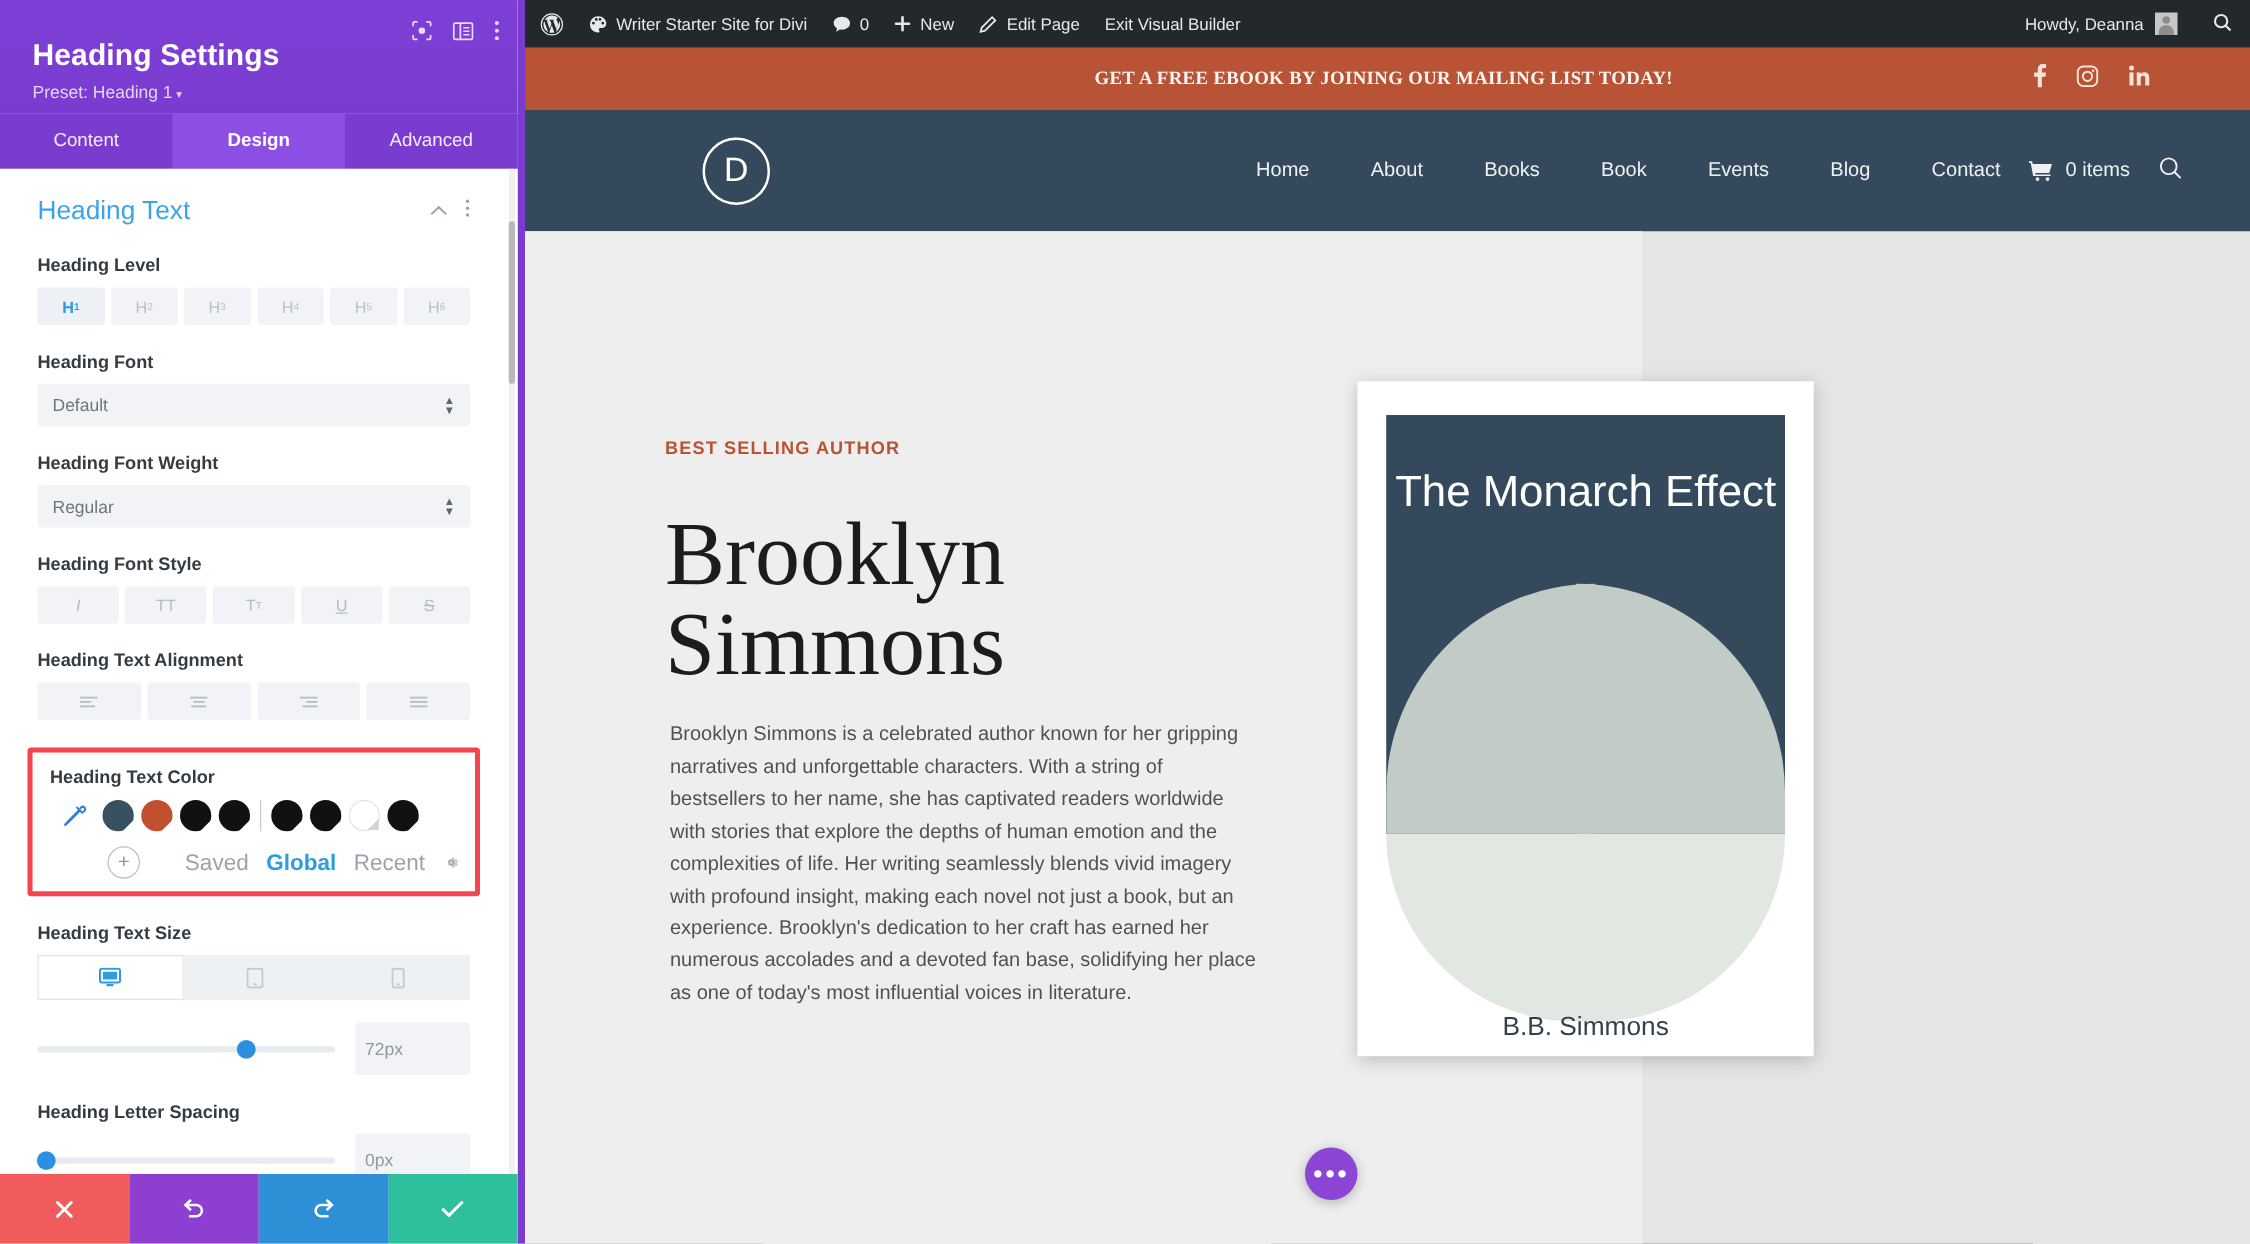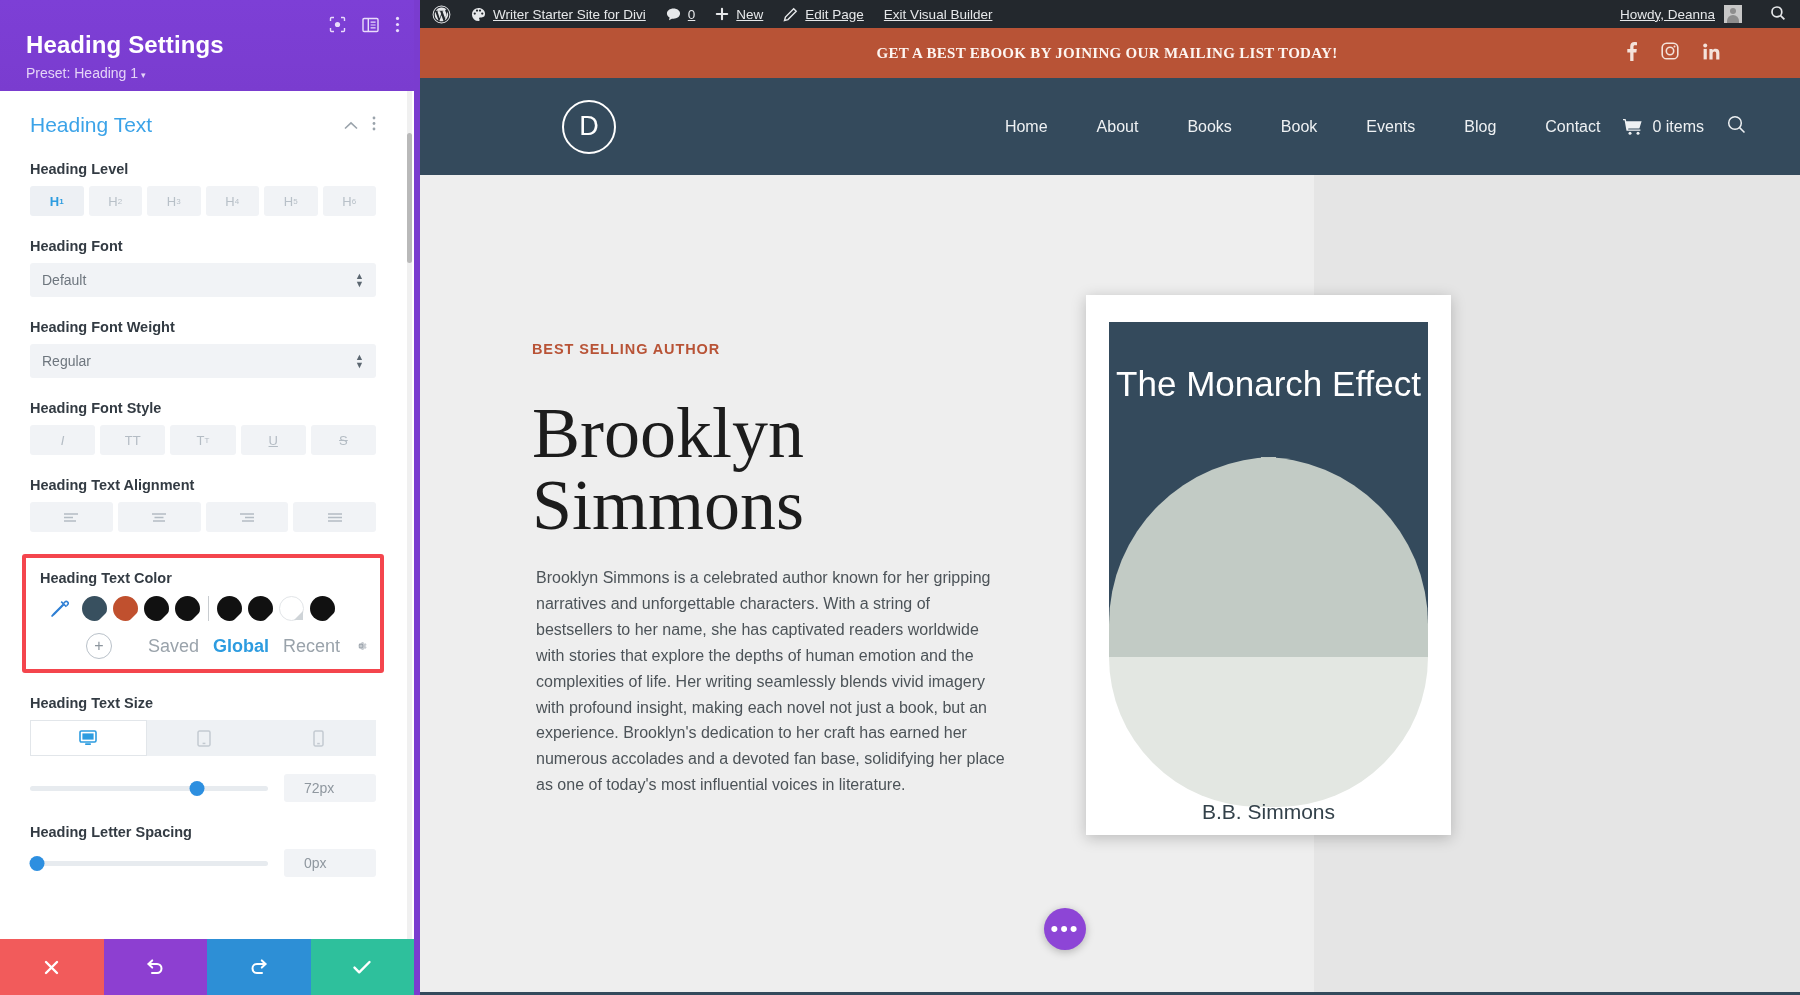--- a/index.html
+++ b/index.html
@@ -143,22 +143,22 @@
   .device-group .dbtn.active { background: #fff; border: 1px solid #e2e6ea; color: #2d9ce0; }
 
   .slider-row { display: flex; align-items: center; gap: 16px; margin-bottom: 4px; }
   .slider { flex: 1; position: relative; height: 18px; display: flex; align-items: center; }
   .slider .track { height: 5px; background: #e7ebef; border-radius: 3px; width: 100%; }
   .slider .knob {
     position: absolute; width: 15px; height: 15px; border-radius: 50%;
     background: #2d8fe0; transform: translateX(-50%); cursor: pointer;
   }
   .num-box {
-    width: 92px; height: 28px; background: #f1f3f6; border-radius: 3px;
-    display: flex; align-items: center; padding: 0 20px;
+    width: 92px; height: 42px; background: #f1f3f6; border-radius: 3px;
+    display: flex; align-items: center; padding: 0 8px;
     font-size: 14px; color: #8f979f;
   }
 
   
   .actionbar { display: flex; height: 56px; flex: 0 0 56px; }
   .actionbar .act {
     flex: 1; display: flex; align-items: center; justify-content: center;
     color: #fff; font-size: 19px; cursor: pointer;
   }
   .act.close { background: #f25b5b; }
@@ -169,22 +169,22 @@
   
   .edge-strip {
     position: absolute; left: 414px; top: 0; width: 6px; height: 100%;
     background: #7a3ccf; z-index: 15;
   }
 
   
   .viewport { flex: 1; height: 995px; position: relative; overflow: hidden; background: #344a5c; }
 
   .wpbar {
-    height: 28px; background: #23282d; display: flex; align-items: center;
-    color: #e6e8ea; font-size: 13.5px; padding-left: 8px; text-decoration: underline;
+    height: 38px; background: #23282d; display: flex; align-items: center;
+    color: #e6e8ea; font-size: 13.5px; padding-left: 8px;
   }
   .wpbar .item {
     display: flex; align-items: center; gap: 7px; padding: 0 10px;
     height: 31px; cursor: pointer; white-space: nowrap;
   }
   .wpbar .spacer { flex: 1; }
   .wpbar .howdy { display: flex; align-items: center; gap: 9px; padding-right: 14px; }
   .avatar { width: 18px; height: 18px; background: #c7c7c7; display:inline-block; position: relative; overflow: hidden; }
   .avatar::before {
     content:""; position:absolute; left:50%; top:3px; width:6px; height:6px; border-radius:50%;
@@ -320,20 +320,25 @@
         <span>
           <svg width="5" height="17" viewBox="0 0 5 17" fill="currentColor">
             <circle cx="2.5" cy="2.4" r="1.6"></circle>
               <circle cx="2.5" cy="8.5" r="1.6"></circle>
               <circle cx="2.5" cy="14.6" r="1.6"></circle>
           </svg>
         </span>
       </div>
     </div>
 
+    <div class="tabs">
+      <div class="tab">Content</div>
+      <div class="tab active">Design</div>
+      <div class="tab">Advanced</div>
+    </div>
 
     <div class="panel-body">
       <div class="scroll-track"></div>
       <div class="scrollbar"></div>
 
       <div class="scroll-inner">
 
         <div class="section-head">
           <div class="section-title">Heading Text</div>
           <div class="section-icons">
@@ -577,21 +582,21 @@
       </div>
       <div class="searchbtn">
         <svg width="16" height="16" viewBox="0 0 16 16" fill="none" stroke="#e6e8ea" stroke-width="1.7">
           <circle cx="6.9" cy="6.9" r="4.9"></circle>
             <path d="M10.6 10.6L14.4 14.4"></path>
         </svg>
       </div>
     </div>
 
     <div class="promo">
-      <div class="promo-text">GET A BEST EBOOK BY JOINING OUR MAILING LIST TODAY!</div>
+      <div class="promo-text">GET A FREE EBOOK BY JOINING OUR MAILING LIST TODAY!</div>
       <div class="promo-social">
         <span>
           <svg width="10" height="19" viewBox="0 0 10 19" fill="#f4e2da">
               <path d="M6.5 19V10.4h2.9l.4-3.4H6.5V4.9c0-1 .3-1.6 1.7-1.6h1.8V.3C9.7.2 8.6.1 7.4.1 4.9.1 3.2 1.6 3.2 4.5V7H.3v3.4h2.9V19z"></path>
             </svg>
         </span>
         <span>
           <svg width="18" height="18" viewBox="0 0 18 18" fill="none" stroke="#f4e2da" stroke-width="1.6">
             <rect x="1.2" y="1.2" width="15.6" height="15.6" rx="4.4"></rect>
             <circle cx="9" cy="9" r="3.7"></circle>

